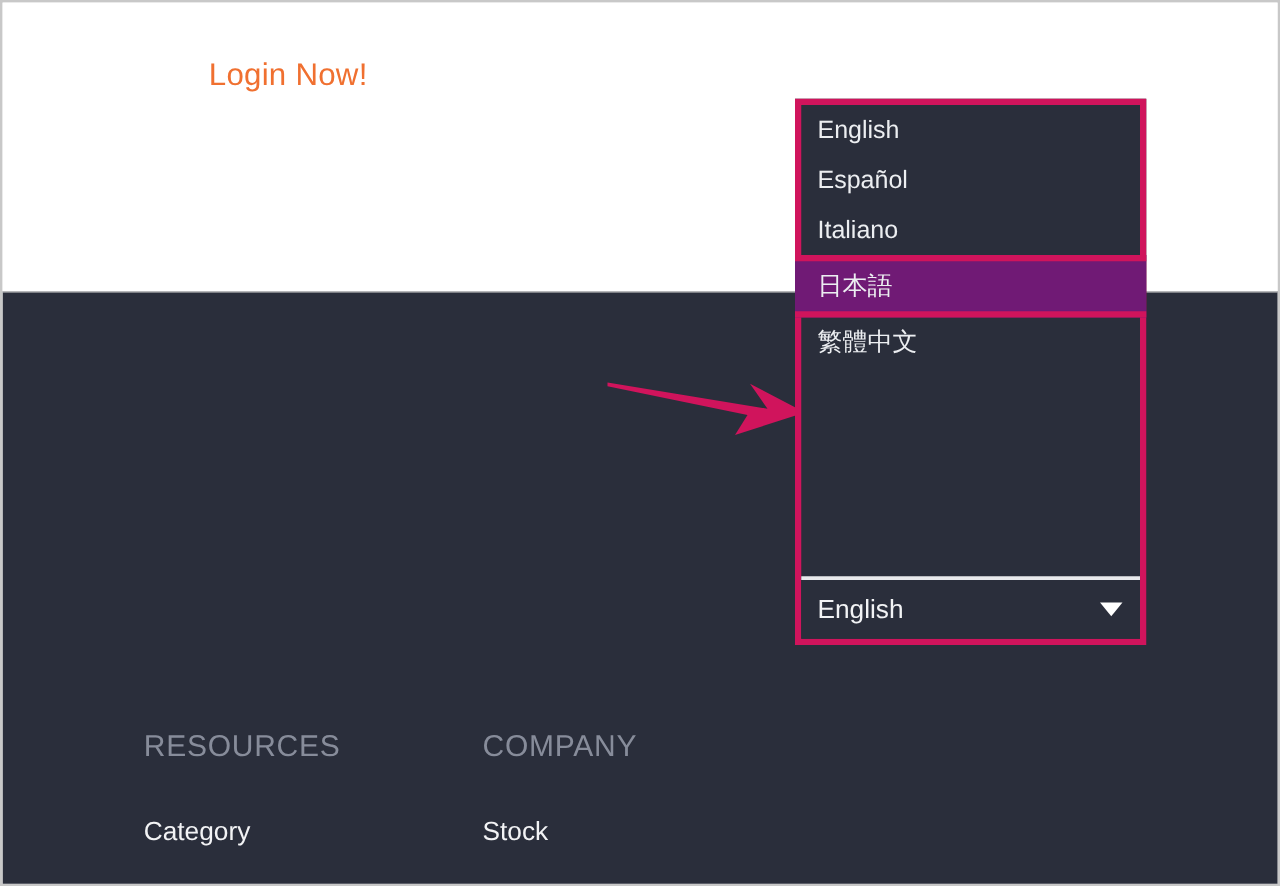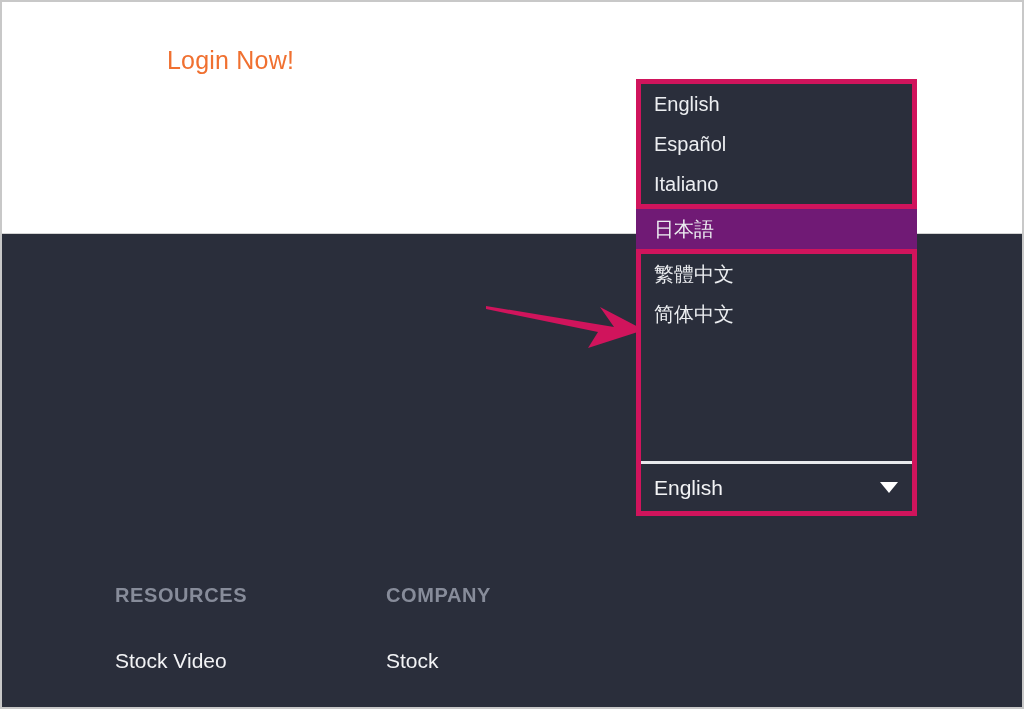--- a/index.html
+++ b/index.html
@@ -51,25 +51,25 @@
 
   
   .footer-col {
     position: absolute;
     top: 350px;
   }
   .footer-col.resources { left: 113px; }
   .footer-col.company   { left: 384px; }
 
   .col-heading {
-    font-size: 20px;
+    font-size: 24px;
     color: #878c9a;
     letter-spacing: 0.6px;
     margin: 0 0 42px 0;
-    font-weight: bold;
+    font-weight: normal;
     white-space: nowrap;
     text-align: right;
   }
   .col-link {
     display: block;
     font-size: 21px;
     color: #f2f3f5;
     margin-bottom: 32px;
     white-space: nowrap;
     text-decoration: none;
@@ -161,21 +161,20 @@
 <div id="screen">
 
   <div class="white-area">
     <div class="login-now">Login Now!</div>
   </div>
 
   <div class="footer-area">
 
     <div class="footer-col resources">
       <div class="col-heading">RESOURCES</div>
-      <a class="col-link">Stock Video</a>
       <a class="col-link">Category</a>
 
     </div>
 
     <div class="footer-col company">
       <div class="col-heading">COMPANY</div>
       <a class="col-link">Stock</a>
       <a class="col-link">Affiliate</a>
 
     </div>
@@ -186,21 +185,20 @@
     <path d="M14,16 L142,37 L128,17 L172,40 L116,58 L126,42 L14,19 Z" fill="#d0145c"></path>
   </svg>
 
   <div class="lang-block">
     <ul class="lang-list">
       <li class="lang-item">English</li>
       <li class="lang-item">Español</li>
       <li class="lang-item">Italiano</li>
       <li class="lang-item cjk highlighted">日本語</li>
       <li class="lang-item cjk">繁體中文</li>
-      <li class="lang-item cjk">简体中文</li>
     </ul>
 
     <div class="lang-select-wrap">
       <span class="lang-select-value">English</span>
       <span class="caret"></span>
     </div>
   </div>
 
 </div>
 

